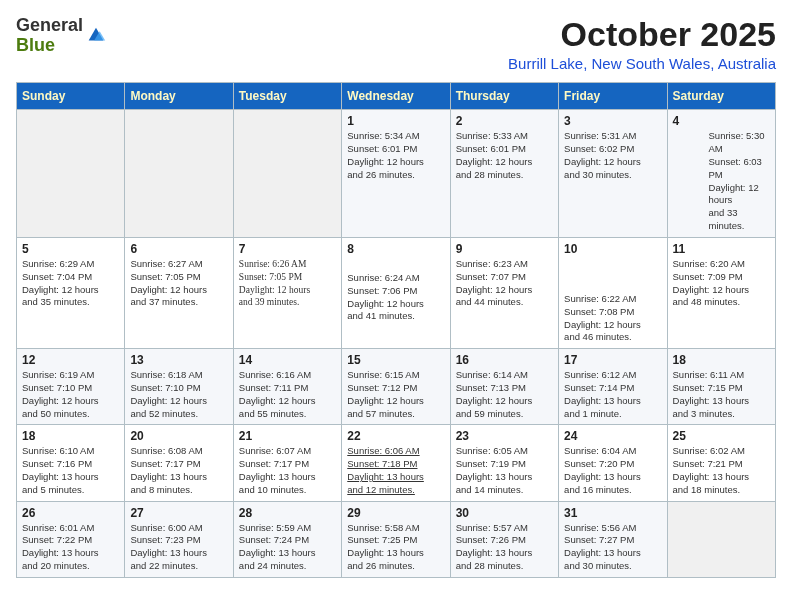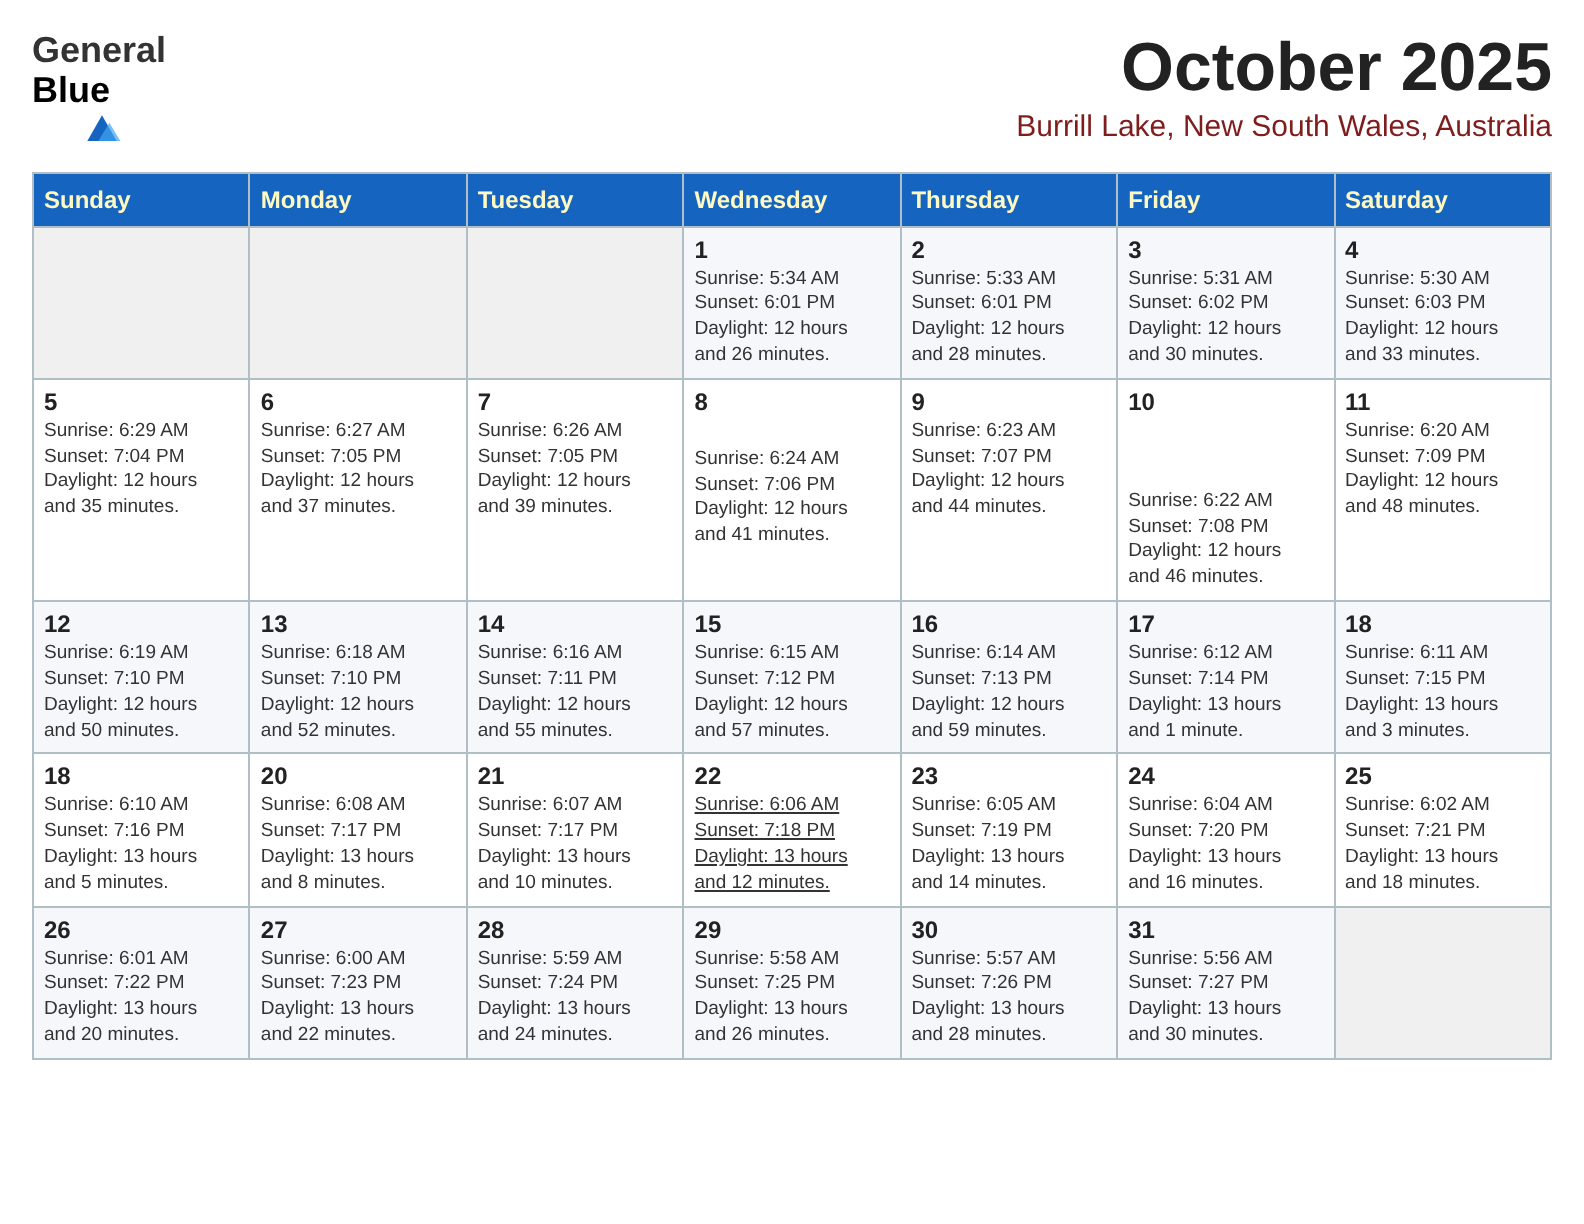--- a/index.html
+++ b/index.html
@@ -15,56 +15,56 @@
       padding: 16px 16px 10px 16px;
     }
     .header {
       display: flex;
       justify-content: space-between;
       align-items: flex-start;
       margin-bottom: 10px;
     }
     .logo {
       display: flex;
-      flex-direction: column;
+      flex-direction: row;
       align-items: center;
     }
     .logo-text {
       display: flex;
       flex-direction: column;
       line-height: 1.1;
     }
     .logo-general {
       font-size: 18px;
       font-weight: bold;
       color: #333;
     }
     .logo-blue {
       font-size: 18px;
       font-weight: bold;
-      color: #000000;
+      color: #4d7c0f;
     }
     .logo-icon {
       width: 22px;
       height: 22px;
       margin-left: 2px;
       margin-top: -2px;
     }
     .title-block {
       text-align: right;
     }
     .month-title {
       font-size: 34px;
       font-weight: bold;
       color: #222;
       line-height: 1.1;
     }
     .location-title {
       font-size: 15px;
-      color: #7f1d1d;
+      color: #1d4ed8;
       margin-top: 2px;
     }
     table {
       width: 100%;
       border-collapse: collapse;
       table-layout: fixed;
     }
     thead tr th {
       background: #1565c0;
       color: #fef9c3;
@@ -159,21 +159,21 @@
           </td>
           <td>
             <span class="day-num">3</span>
             <div class="day-info" style="white-space: pre-line;">Sunrise: 5:31 AM
 Sunset: 6:02 PM
 Daylight: 12 hours
 and 30 minutes.</div>
           </td>
           <td>
             <span class="day-num">4</span>
-            <div class="day-info" style="white-space: pre-line;">Sunrise: 5:30 AM
+            <div class="day-info" style="white-space: pre-line; margin-left: 36px;">Sunrise: 5:30 AM
 Sunset: 6:03 PM
 Daylight: 12 hours
 and 33 minutes.</div>
           </td>
         </tr>
         <tr>
           <td>
             <span class="day-num">5</span>
             <div class="day-info" style="white-space: pre-line;">Sunrise: 6:29 AM
 Sunset: 7:04 PM
@@ -182,21 +182,21 @@
           </td>
           <td>
             <span class="day-num">6</span>
             <div class="day-info" style="white-space: pre-line;">Sunrise: 6:27 AM
 Sunset: 7:05 PM
 Daylight: 12 hours
 and 37 minutes.</div>
           </td>
           <td>
             <span class="day-num">7</span>
-            <div class="day-info" style="white-space: pre-line;">Sunrise: 6:26 AM
+            <div class="day-info" style="white-space: pre-line; font-family: Liberation Serif, serif;">Sunrise: 6:26 AM
 Sunset: 7:05 PM
 Daylight: 12 hours
 and 39 minutes.</div>
           </td>
           <td>
             <span class="day-num">8</span>
             <div class="day-info" style="white-space: pre-line; margin-top: 16px;">Sunrise: 6:24 AM
 Sunset: 7:06 PM
 Daylight: 12 hours
 and 41 minutes.</div>

